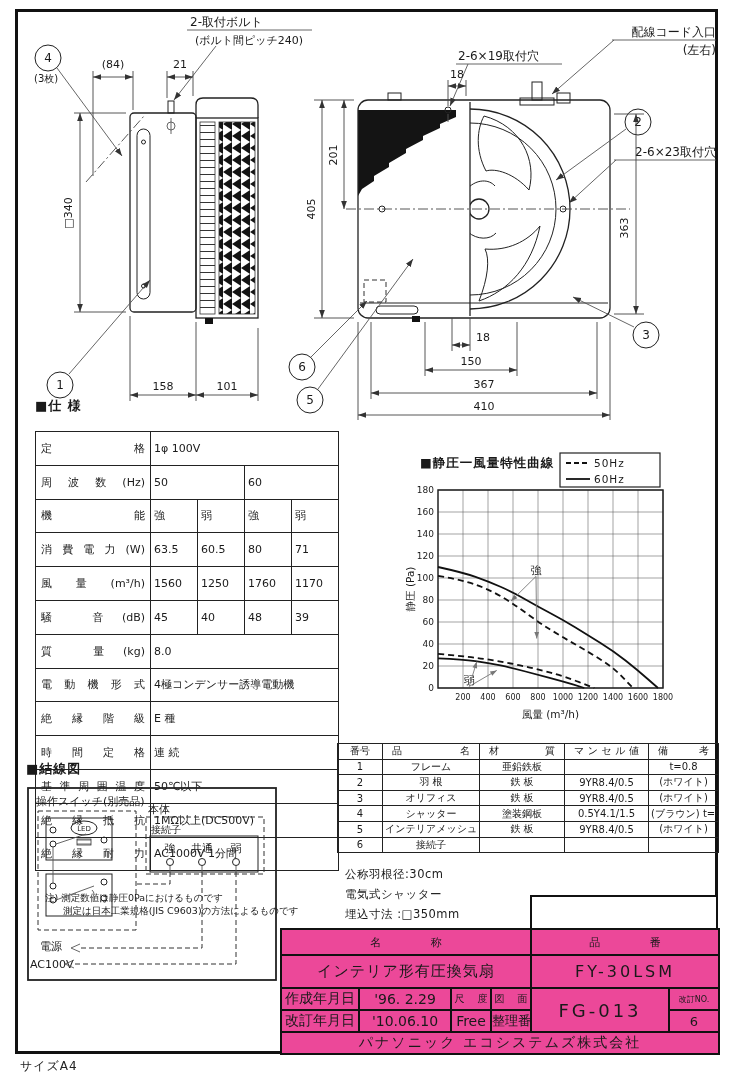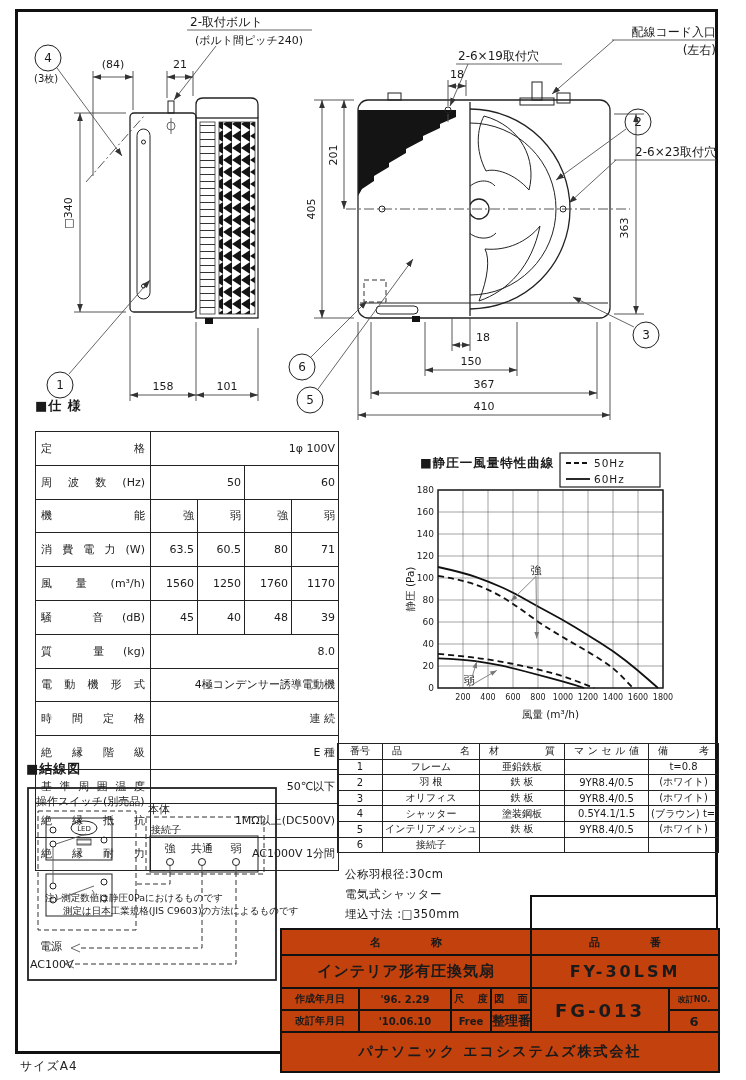--- a/index.html
+++ b/index.html
@@ -16,40 +16,40 @@
   .dashdot{fill:none;stroke:#444;stroke-width:0.9;stroke-dasharray:10 3 2 3;}
   text{fill:#1a1a1a;}
   .t12{font-size:12px;}
   .t11{font-size:11px;}
   .t10{font-size:10px;}
   
   .sec-title{font-size:13px;font-weight:bold;letter-spacing:1px;}
   
   #spec-block{left:35px;top:397px;width:305px;}
   #spec-table{border-collapse:collapse;table-layout:fixed;width:303px;margin-top:16px;}
-  #spec-table td{border:1.6px solid #222;font-size:11px;height:16.8px;padding:8px 3px;text-align:right;overflow:hidden;white-space:nowrap;}
+  #spec-table td{border:1.6px solid #222;font-size:11px;height:16.8px;padding:8px 3px;text-align:left;overflow:hidden;white-space:nowrap;}
   #spec-table td.lbl{text-align:justify;text-align-last:justify;padding:0 5px;}
   #spec-notes{font-size:9.5px;line-height:13px;margin-top:20px;padding-left:10px;}
   #spec-notes div:nth-child(2){padding-left:18px;}
   
   #parts-table{left:337px;top:743px;border-collapse:collapse;table-layout:fixed;width:381px;}
   #parts-table th,#parts-table td{border:1.6px solid #222;font-size:10px;font-weight:normal;height:14.6px;padding:0 2px;text-align:center;overflow:hidden;white-space:nowrap;}
   #parts-table th{text-align:justify;text-align-last:justify;padding:0 9px;}
   #parts-table th:first-child{text-align:center;text-align-last:center;}
   
   #product-notes{left:345px;top:864px;font-size:11.5px;line-height:20px;letter-spacing:0.5px;}
   
-  #title-block{left:280px;top:928px;border-collapse:collapse;table-layout:fixed;width:438px;background:#c2410c;font-weight:bold;}
+  #title-block{left:280px;top:928px;border-collapse:collapse;table-layout:fixed;width:438px;background:#ec4899;}
   #title-block td{border:2px solid #111;text-align:center;padding:0;overflow:hidden;white-space:nowrap;}
   #tb-empty{left:530px;top:895px;width:188px;height:35px;border:2px solid #111;box-sizing:border-box;background:#fff;}
   .gap-wide{word-spacing:46px;font-size:11px;}
   .gap-mid{word-spacing:10px;font-size:10px;}
   .tb-name{font-size:15px;letter-spacing:1px;}
   .tb-part{font-size:16px;letter-spacing:3px;margin-top:16px;}
-  .tb-small{font-size:10px;}
+  .tb-small{font-size:14px;}
   .tb-tiny{font-size:8px;}
   .tb-company{font-size:14px;letter-spacing:2px;}
   #wiring-title{left:26px;top:760px;}
 </style>
 </head>
 <body>
 
 <div class="abs" id="sheet-border"></div>
 <div class="abs" id="size-label">サイズA4</div>
 
@@ -253,26 +253,26 @@
         </tr>
         <tr>
           <td class="lbl">質 量(kg)</td>
           <td colspan="4">8.0</td>
         </tr>
         <tr>
           <td class="lbl">電動機形式</td>
           <td colspan="4">4極コンデンサー誘導電動機</td>
         </tr>
         <tr>
+          <td class="lbl">絶 縁 階 級</td>
+          <td colspan="4">E 種</td>
+        </tr>
+        <tr>
           <td class="lbl">時 間 定 格</td>
           <td colspan="4">連 続</td>
-        </tr>
-        <tr>
-          <td class="lbl">絶 縁 階 級</td>
-          <td colspan="4">E 種</td>
         </tr>
         <tr>
           <td class="lbl">基準周囲温度</td>
           <td colspan="4">50℃以下</td>
         </tr>
         <tr>
           <td class="lbl">絶 縁 抵 抗</td>
           <td colspan="4">1MΩ以上(DC500V)</td>
         </tr>
         <tr>
@@ -497,17 +497,17 @@
     <td rowspan="2" style="font-size:18px;letter-spacing:3px">FG-013</td>
     <td class="tb-tiny">改訂NO.</td>
   </tr>
   <tr style="height:22px">
     <td class="tb-small">改訂年月日</td>
     <td class="tb-small">'10.06.10</td>
     <td class="tb-small">Free</td>
     <td style="font-size:13px">整理番号</td>
     <td style="font-size:13px">6</td>
   </tr>
-  <tr style="height:40px">
+  <tr style="height:22px">
     <td colspan="6" class="tb-company">パナソニック エコシステムズ株式会社</td>
   </tr>
 </tbody>
   </table>
 
 </body></html>

